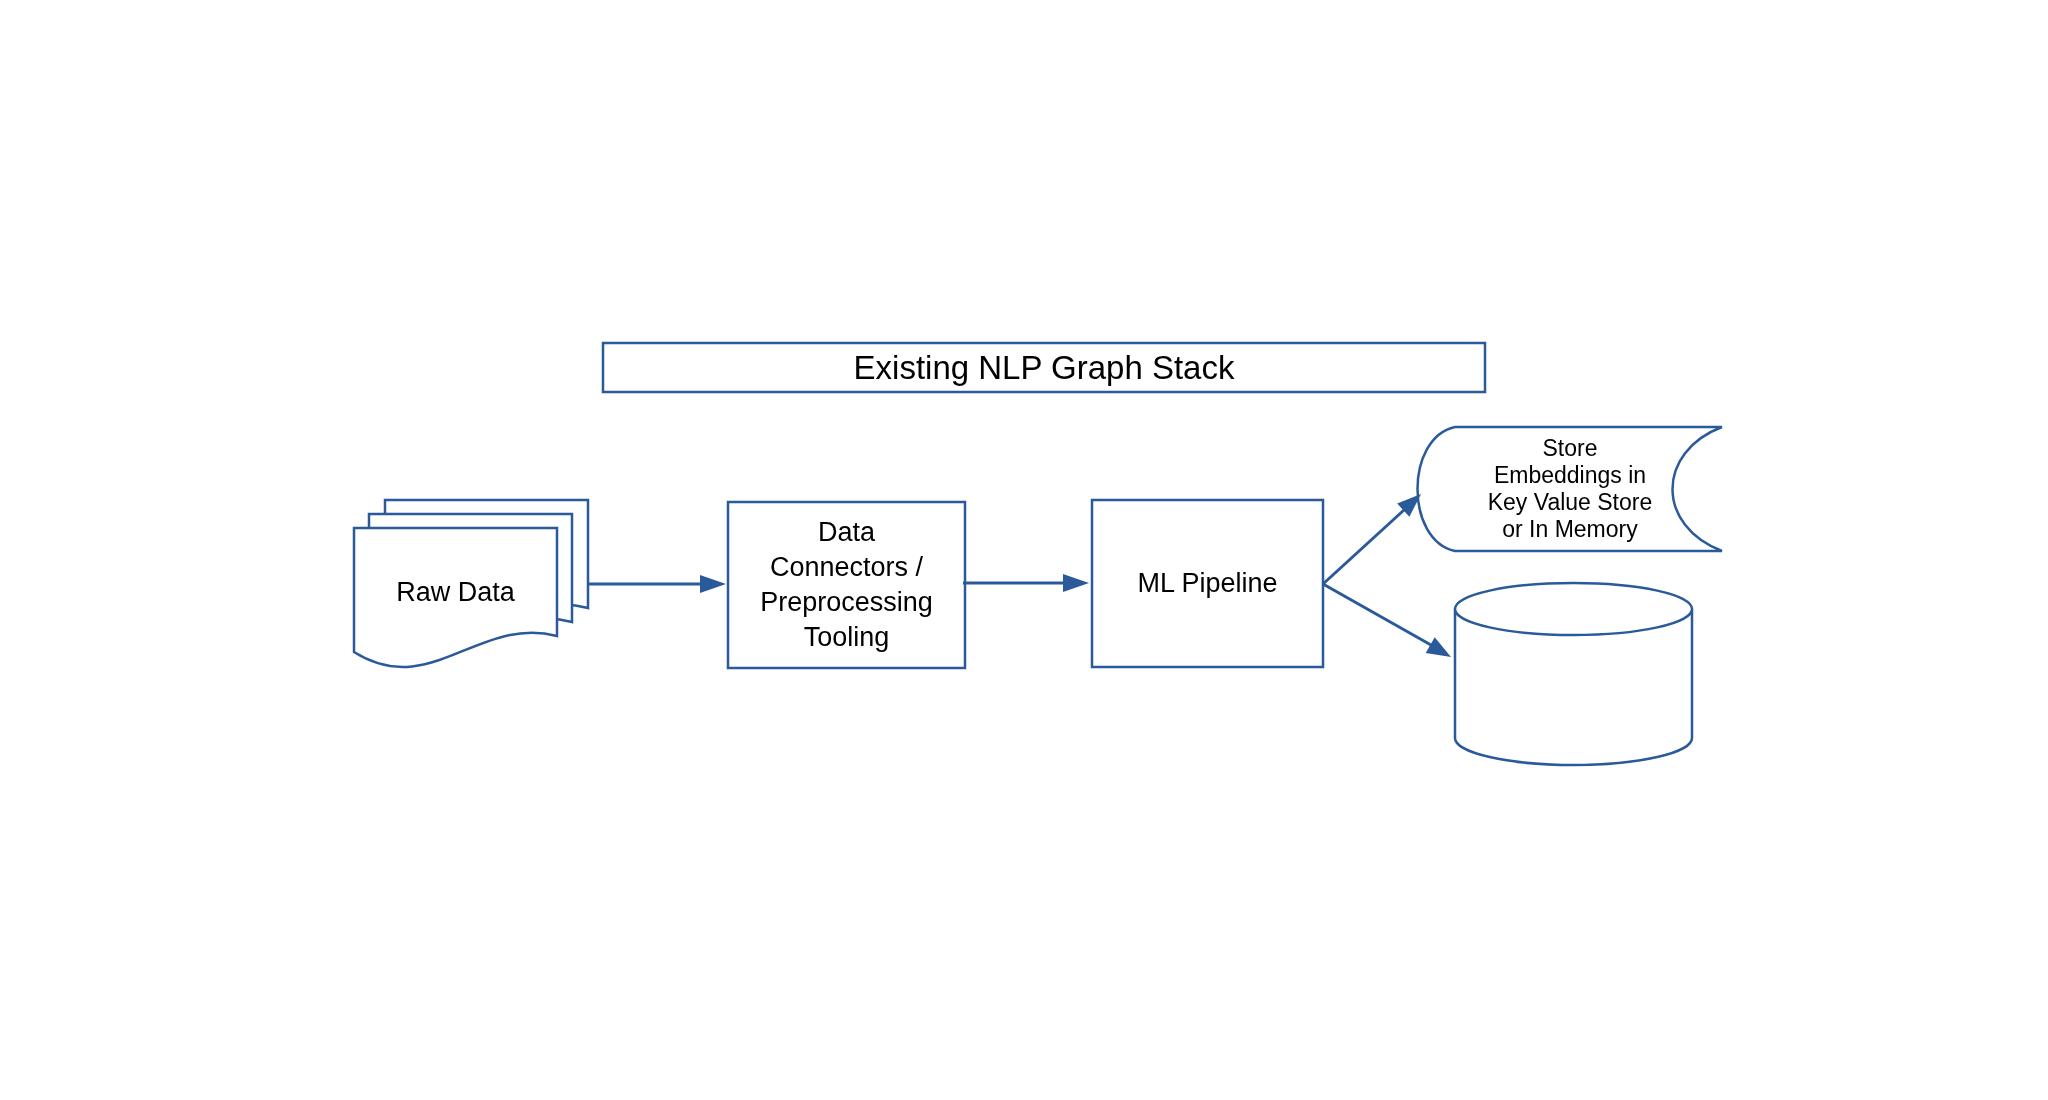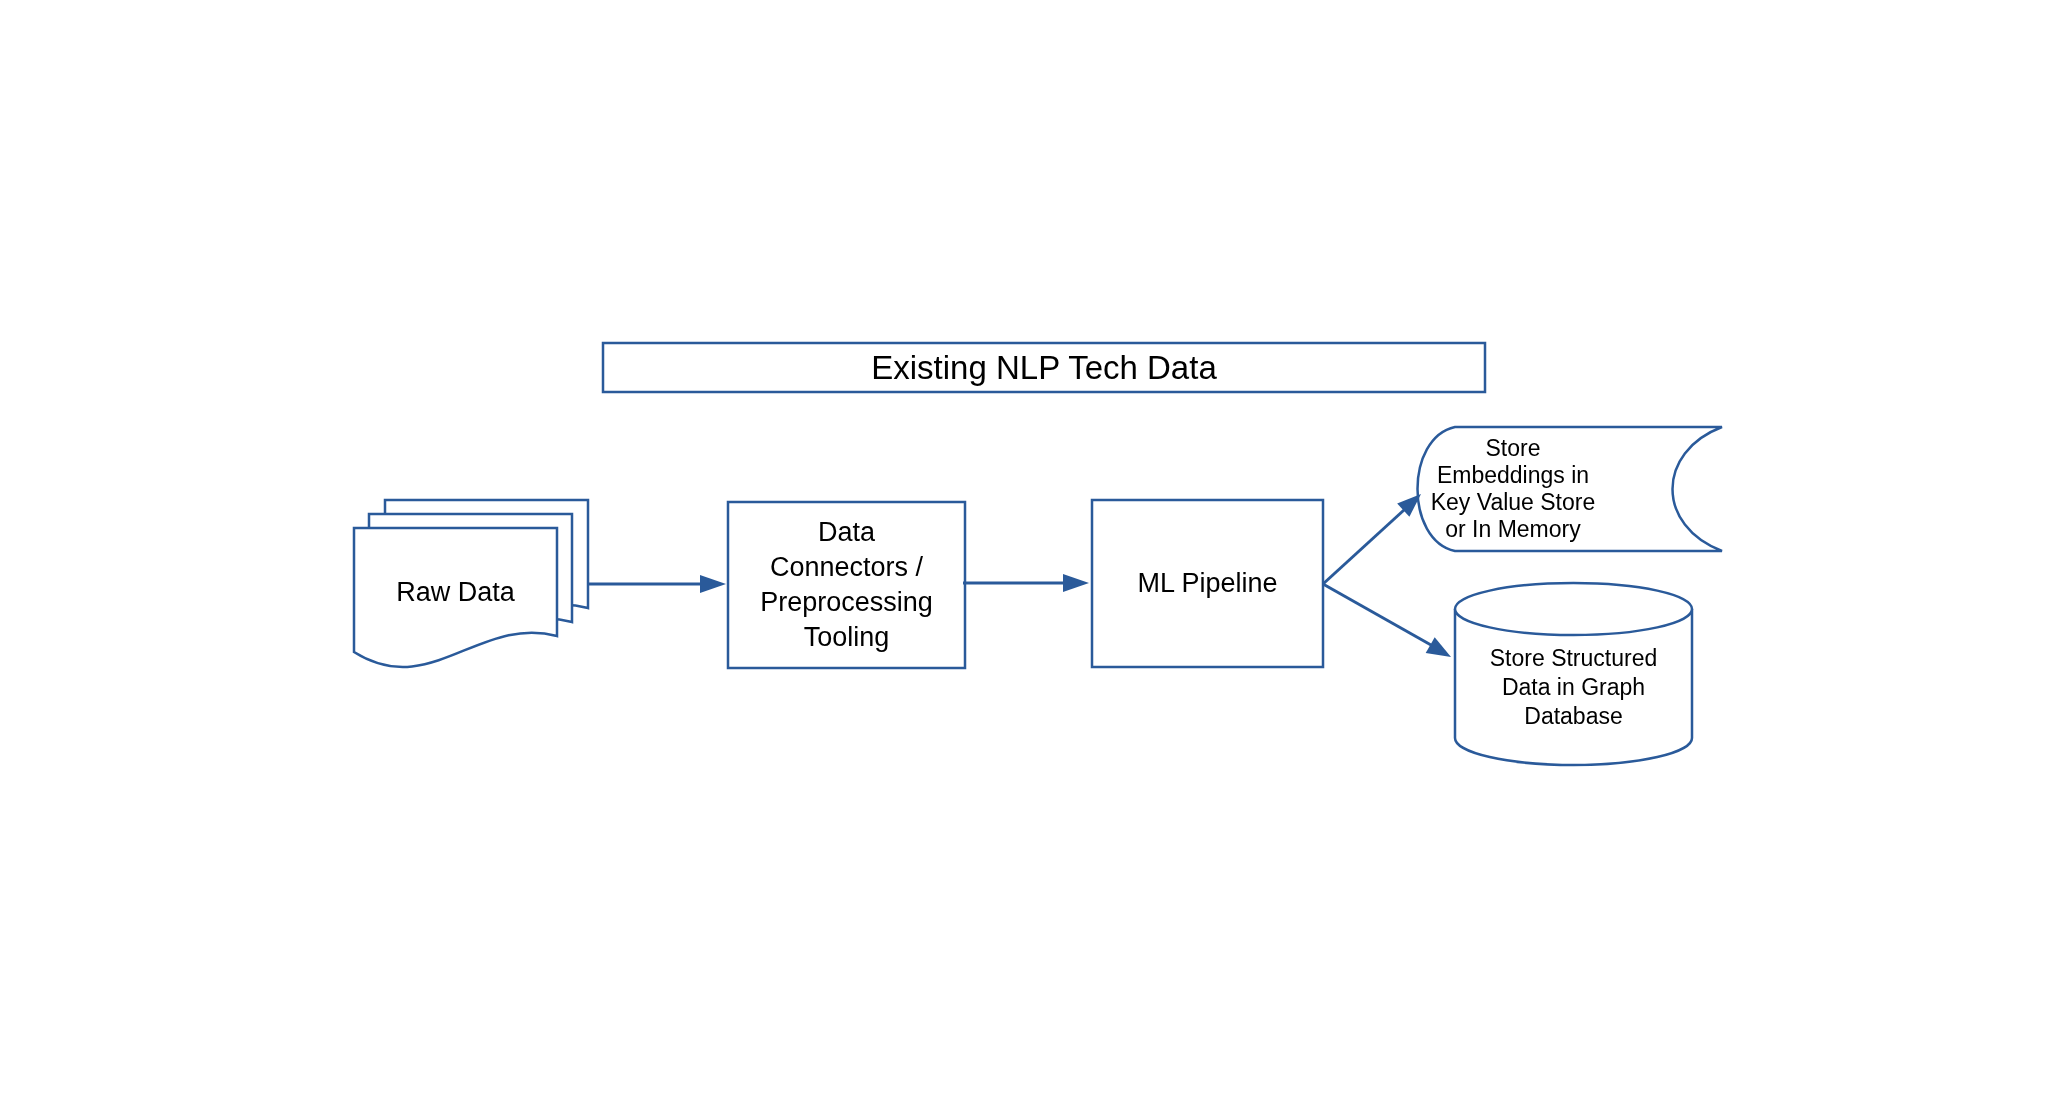--- a/index.html
+++ b/index.html
@@ -46,21 +46,21 @@
     left: 728px; top: 502px; width: 237px; height: 166px;
     font-size: 27px;
     line-height: 35px;
   }
   .label.ml-text {
     left: 1092px; top: 500px; width: 231px; height: 167px;
     font-size: 27px;
     text-align: right;
   }
   .label.kv-text {
-    left: 1373px; top: 427px; width: 280px; height: 124px;
+    left: 1430px; top: 427px; width: 280px; height: 124px;
     font-size: 23px;
     line-height: 27px;
   }
   .label.graph-text {
     left: 1455px; top: 637px; width: 237px; height: 100px;
     font-size: 23px;
     line-height: 29px;
   }
 </style>
 </head>
@@ -103,33 +103,30 @@
       <line x1="1323" y1="584" x2="1404" y2="510" stroke="#2a5a9a" stroke-width="3"></line>
       <polygon points="1421,494 1409.4,516.8 1397.2,503.6" fill="#2a5a9a"></polygon>
     </g>
 
     <g>
       <line x1="1323" y1="584" x2="1431" y2="645" stroke="#2a5a9a" stroke-width="3"></line>
       <polygon points="1451,657 1425.7,652.9 1434.7,637.3" fill="#2a5a9a"></polygon>
     </g>
   </svg>
 
-  <div class="label title-text">Existing NLP Tech Data</div>
+  <div class="label title-text">Existing NLP Graph Stack</div>
 
   <div class="label connectors-text">Data
 Connectors /
 Preprocessing
 Tooling</div>
 
   <div class="label raw-data-text">Raw Data</div>
 
   <div class="label ml-text">ML Pipeline</div>
 
   <div class="label kv-text">Store
 Embeddings in
 Key Value Store
 or In Memory</div>
 
-  <div class="label graph-text">Store Structured
-Data in Graph
-Database</div>
 
 </div>
 
 </body></html>

